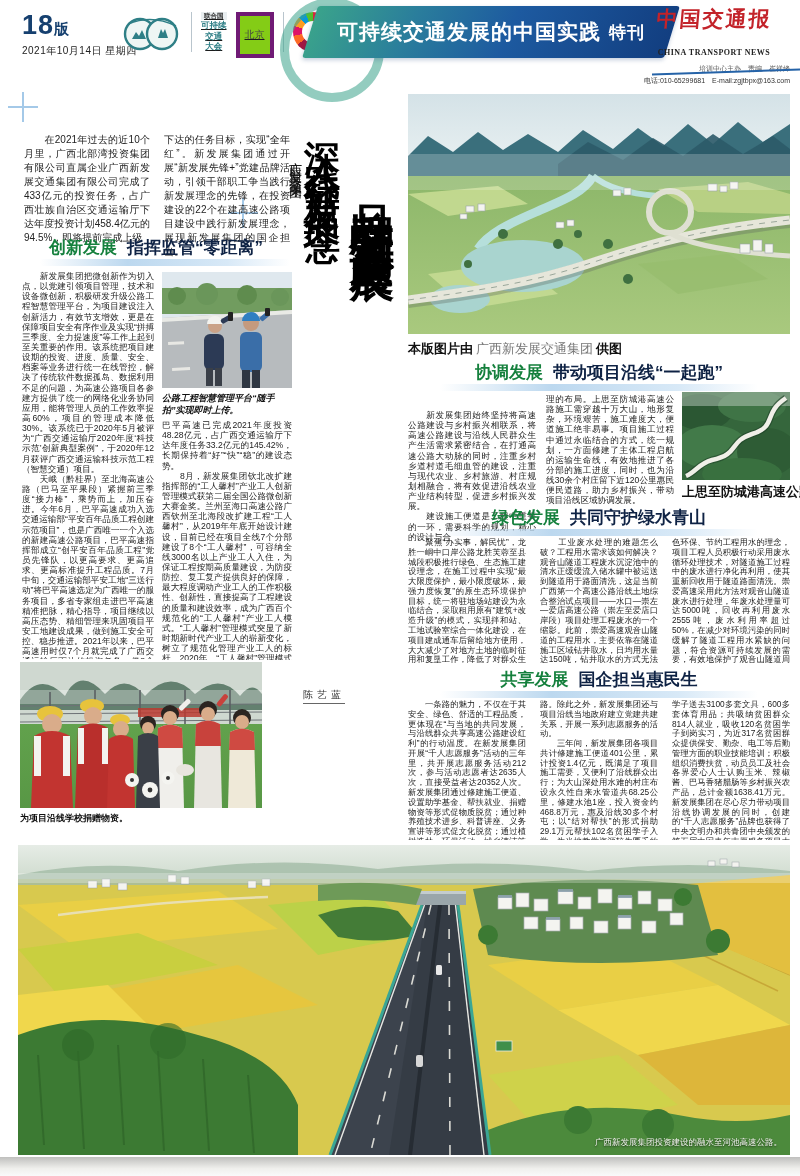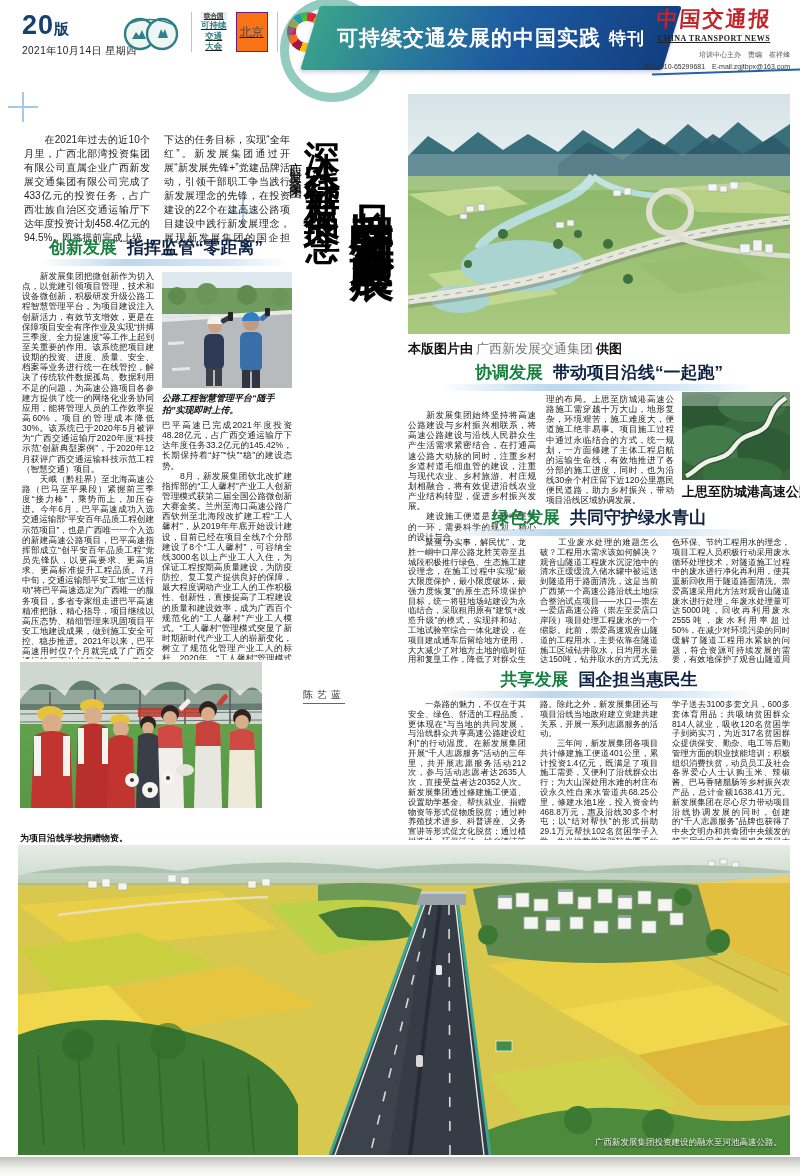--- a/index.html
+++ b/index.html
@@ -13,36 +13,36 @@
   
   #edition{left:22px;top:10px;color:#16406f;}
   #edition .num{font-size:27px;font-weight:bold;letter-spacing:1px;}
   #edition .ban{font-size:15px;font-weight:bold;}
   #edition .date{font-size:10px;color:#222;margin-top:3px;letter-spacing:0.5px;}
   #logos{left:120px;top:12px;display:flex;align-items:flex-start;gap:9px;height:52px;text-decoration:underline;}
   .vdiv{width:1px;height:40px;background:#b9c5cd;}
   .conf-text{text-align:center;line-height:1.25;}
   .conf-text .un{font-size:6.5px;color:#333;font-weight:bold;background:#e9eef0;padding:0 2px;}
   .conf-text .ln{font-size:8.5px;color:#2e7f86;font-weight:bold;}
-  .bj-box{width:30px;height:38px;background:#f97316;border:1px solid #701a75;display:flex;align-items:center;justify-content:center;font-size:12px;color:#444;}
+  .bj-box{width:30px;height:38px;background:#84cc16;border:4px solid #701a75;display:flex;align-items:center;justify-content:center;font-size:10px;color:#444;}
   .sdg{width:40px;height:40px;border-radius:50%;position:relative;
     background:conic-gradient(#e5243b 0 8%,#dda63a 8% 16%,#4c9f38 16% 24%,#c5192d 24% 32%,#ff3a21 32% 40%,#26bde2 40% 48%,#fcc30b 48% 56%,#a21942 56% 64%,#fd6925 64% 72%,#dd1367 72% 80%,#fd9d24 80% 88%,#0a97d9 88% 94%,#56c02b 94% 100%);}
   .sdg::after{content:"";position:absolute;inset:9px;background:#fff;border-radius:50%;}
-  #banner{left:310px;top:6px;width:362px;height:64px;}
+  #banner{left:310px;top:6px;width:362px;height:52px;}
   #banner .band{position:absolute;inset:0;transform:skewX(-17deg);border-radius:3px;
     background:linear-gradient(100deg,#3aa38b 0%,#2a7d9c 28%,#1d5aa0 55%,#123e80 100%);
     box-shadow:0 2px 4px rgba(20,60,120,.25);}
   #banner .circle{position:absolute;left:-30px;top:-8px;width:86px;height:86px;border-radius:50%;
     border:9px solid rgba(58,163,139,.55);}
   #banner .txt{position:absolute;inset:0;display:flex;align-items:center;justify-content:center;
     color:#fff;font-weight:bold;font-size:21px;letter-spacing:1px;white-space:nowrap;}
   #banner .tag{font-size:17px;margin-left:8px;}
   #mast{right:10px;top:5px;width:152px;text-align:center;}
   #mast .cn{font-family:"Liberation Serif","DejaVu Serif",serif;font-weight:bold;font-size:21px;color:#c3232a;letter-spacing:2px;transform:skewX(-5deg);}
-  #mast .en{font-family:"Liberation Serif","DejaVu Serif",serif;font-size:8px;font-weight:bold;color:#222;letter-spacing:0.5px;margin-top:1px;text-decoration:underline;}
+  #mast .en{font-family:"Liberation Serif","DejaVu Serif",serif;font-size:8px;font-weight:bold;color:#222;letter-spacing:0.5px;margin-top:15px;}
   #mast .org{font-size:7px;color:#555;text-align:right;margin-top:7px;}
   #mast .tel{font-size:7px;color:#333;text-align:right;margin-top:2px;}
   #headline-rule{left:652px;top:71px;width:148px;height:2px;background:#2563a8;transform:skewY(-2deg);}
   
   .cropmark{width:30px;height:30px;}
   .cropmark::before,.cropmark::after{content:"";position:absolute;background:#a4c9e8;}
   .cropmark::before{left:14px;top:0;width:2px;height:30px;}
   .cropmark::after{left:0;top:14px;width:30px;height:2px;}
   
   .copy{white-space:pre-line;text-align:justify;color:#222;overflow:hidden;}
@@ -64,21 +64,21 @@
   .caption-row{display:flex;justify-content:space-between;align-items:flex-start;}
   .credit{font-size:13px;color:#111;font-weight:bold;white-space:nowrap;}
   .credit .nm{color:#777;font-weight:normal;font-family:"Liberation Serif","DejaVu Serif",serif;margin:0 3px;}
   #bottom-cap{color:#f3f3ef;font-size:8.5px;text-shadow:0 1px 2px rgba(0,0,0,.7);}
   #footer-strip{left:0;top:1157px;width:800px;height:19px;background:linear-gradient(#bfbfbd,#efefec 60%,#fafafa);}
 </style>
 </head>
 <body>
 
 <div class="abs" id="edition">
-  <span class="num">20</span><span class="ban">版</span>
+  <span class="num">18</span><span class="ban">版</span>
   <div class="date">2021年10月14日  星期四</div>
 </div>
 
 <div class="abs" id="logos">
   <svg width="62" height="44" viewBox="0 0 62 44">
     <circle cx="20" cy="22" r="15" fill="#eef6f4" stroke="#2e7f86" stroke-width="2.4"></circle>
     <circle cx="42" cy="22" r="15" fill="#eef6f4" stroke="#2e7f86" stroke-width="2.4"></circle>
     <path d="M12 27 l4-7 3 4 3-6 4 9 z" fill="#2e7f86"></path>
     <path d="M38 26 l3-9 2 4 2-4 3 9 z" fill="#2e7f86"></path>
     <path d="M8 12 q24-10 48 2" fill="none" stroke="#2e7f86" stroke-width="1.6"></path>
@@ -332,21 +332,21 @@
   <g>
     <circle cx="112" cy="118" r="7" fill="#f4f4f0"></circle>
       <circle cx="112" cy="118" r="2" fill="#333"></circle>
     <circle cx="130" cy="128" r="8" fill="#f4f4f0"></circle>
       <circle cx="130" cy="128" r="2.4" fill="#333"></circle>
     <circle cx="148" cy="116" r="6.5" fill="#f4f4f0"></circle>
       <circle cx="148" cy="116" r="2" fill="#333"></circle>
     <ellipse cx="165" cy="108" rx="9" ry="6" fill="#e8e5de"></ellipse>
   </g>
 </svg>
-<div class="abs photo-cap" style="left:20px;top:812px;width:242px;margin-top:20px;">为项目沿线学校捐赠物资。</div>
+<div class="abs photo-cap" style="left:20px;top:812px;width:242px;">为项目沿线学校捐赠物资。</div>
 
 <svg class="abs photo" style="left:18px;top:845px;" width="772" height="310" viewBox="0 0 772 310">
   <defs>
     <linearGradient id="bsky" x1="0" y1="0" x2="0" y2="1">
       <stop offset="0" stop-color="#e6ece6"></stop>
         <stop offset="1" stop-color="#cfdbce"></stop>
     </linearGradient>
   </defs>
   <rect width="772" height="310" fill="#d8c94e"></rect>
   <rect width="772" height="34" fill="url(#bsky)"></rect>

